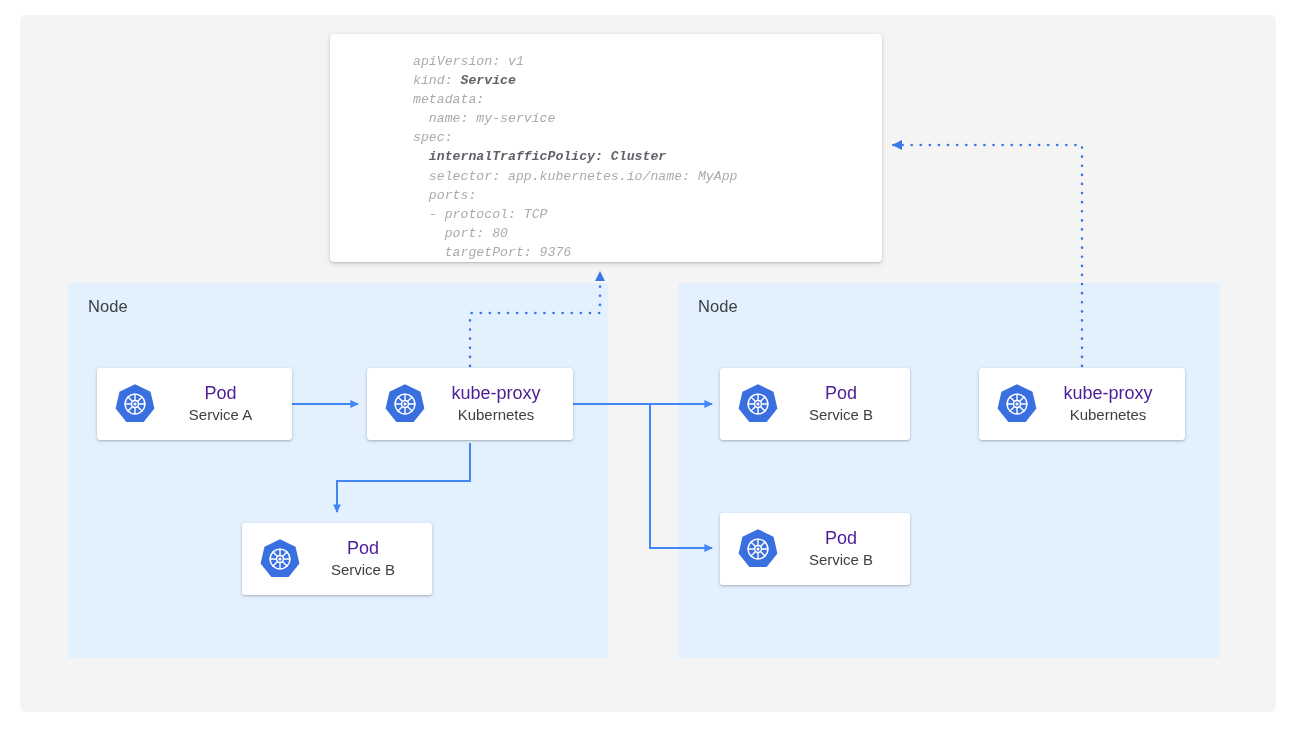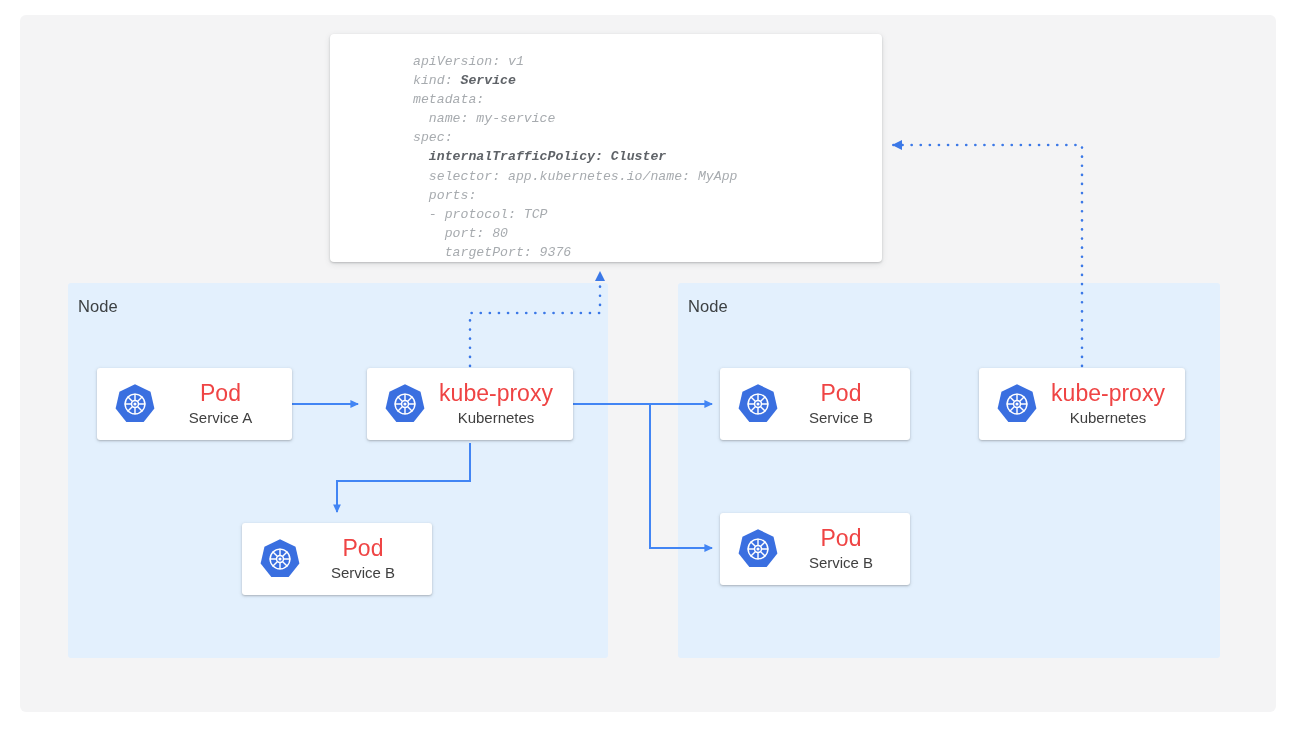--- a/index.html
+++ b/index.html
@@ -36,21 +36,21 @@
     pointer-events: none;
   }
   
   .node-box {
     position: absolute;
     background: #e3f0fd;
     border-radius: 3px;
   }
   .node-label {
     position: absolute;
-    left: 10px;
+    left: 20px;
     top: 14px;
     font-size: 16.5px;
     color: #3c4043;
     letter-spacing: 0.1px;
     white-space: nowrap;
   }
   
   .card {
     position: absolute;
     background: #ffffff;
@@ -67,22 +67,22 @@
     height: 44px;
   }
   .card .card-text {
     flex: 1 1 auto;
     text-align: center;
     padding-right: 10px;
     padding-left: 2px;
     line-height: 1.28;
   }
   .card .card-title {
-    font-size: 23px;
-    color: #ef4444;
+    font-size: 18px;
+    color: #4c1d95;
     white-space: nowrap;
   }
   .card .card-sub {
     font-size: 15px;
     color: #404040;
     white-space: nowrap;
   }
   
   #yaml-card {
     position: absolute;

